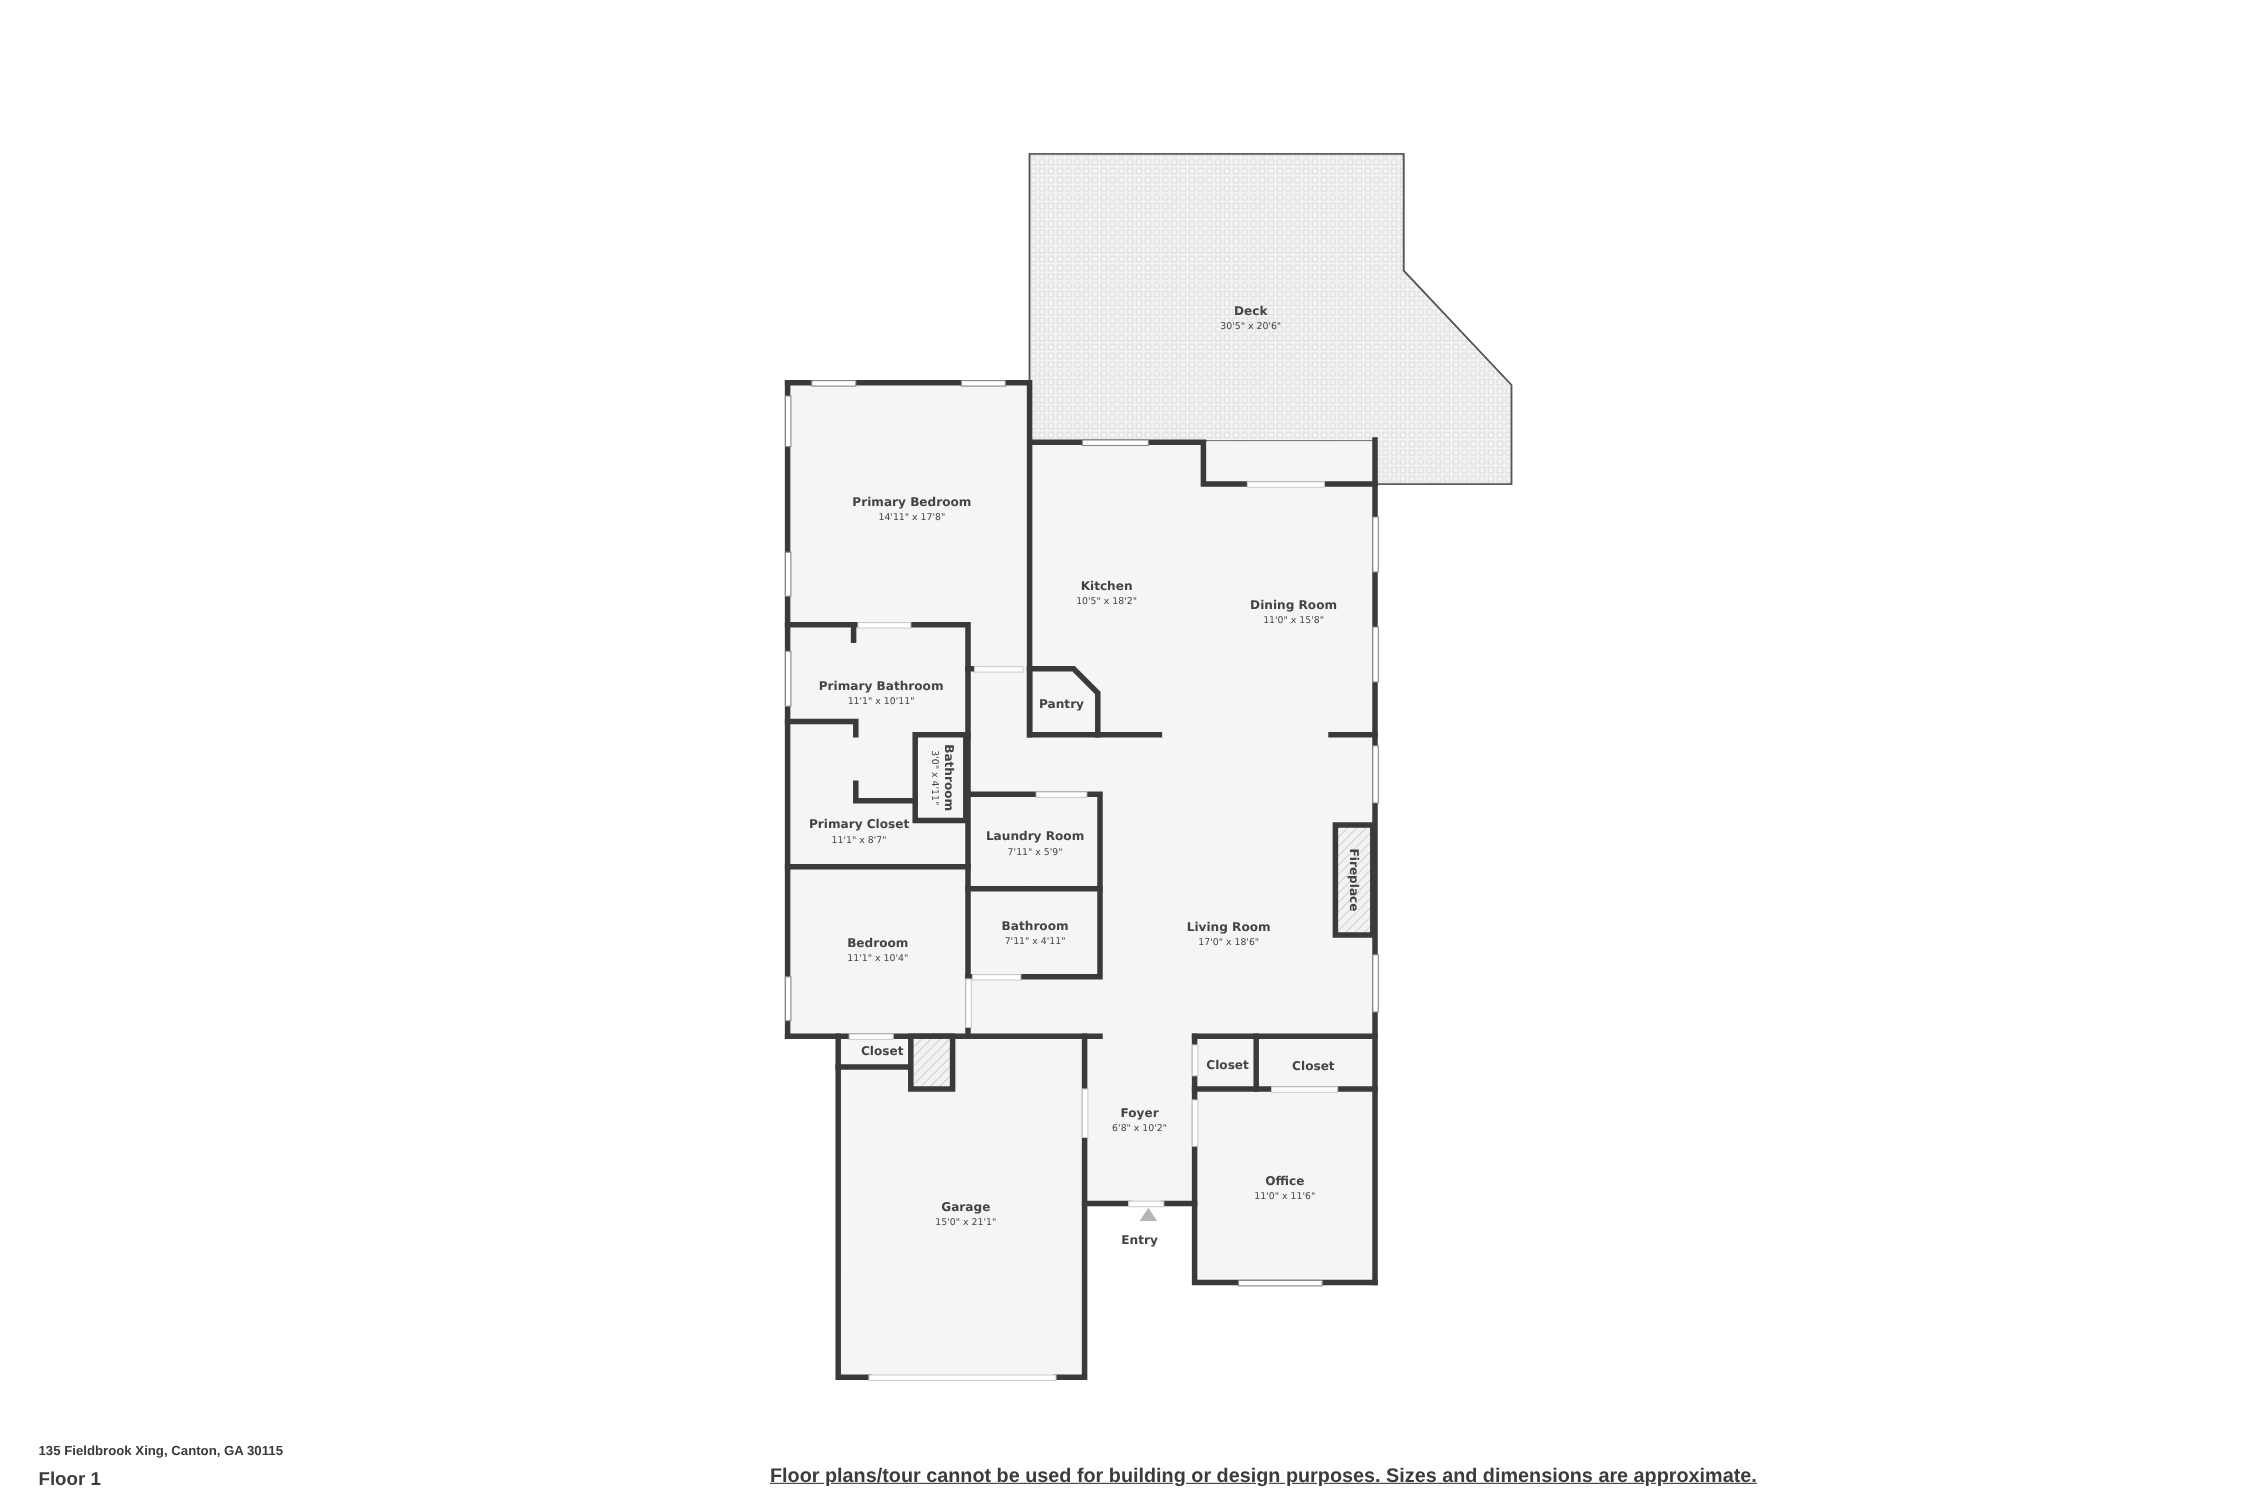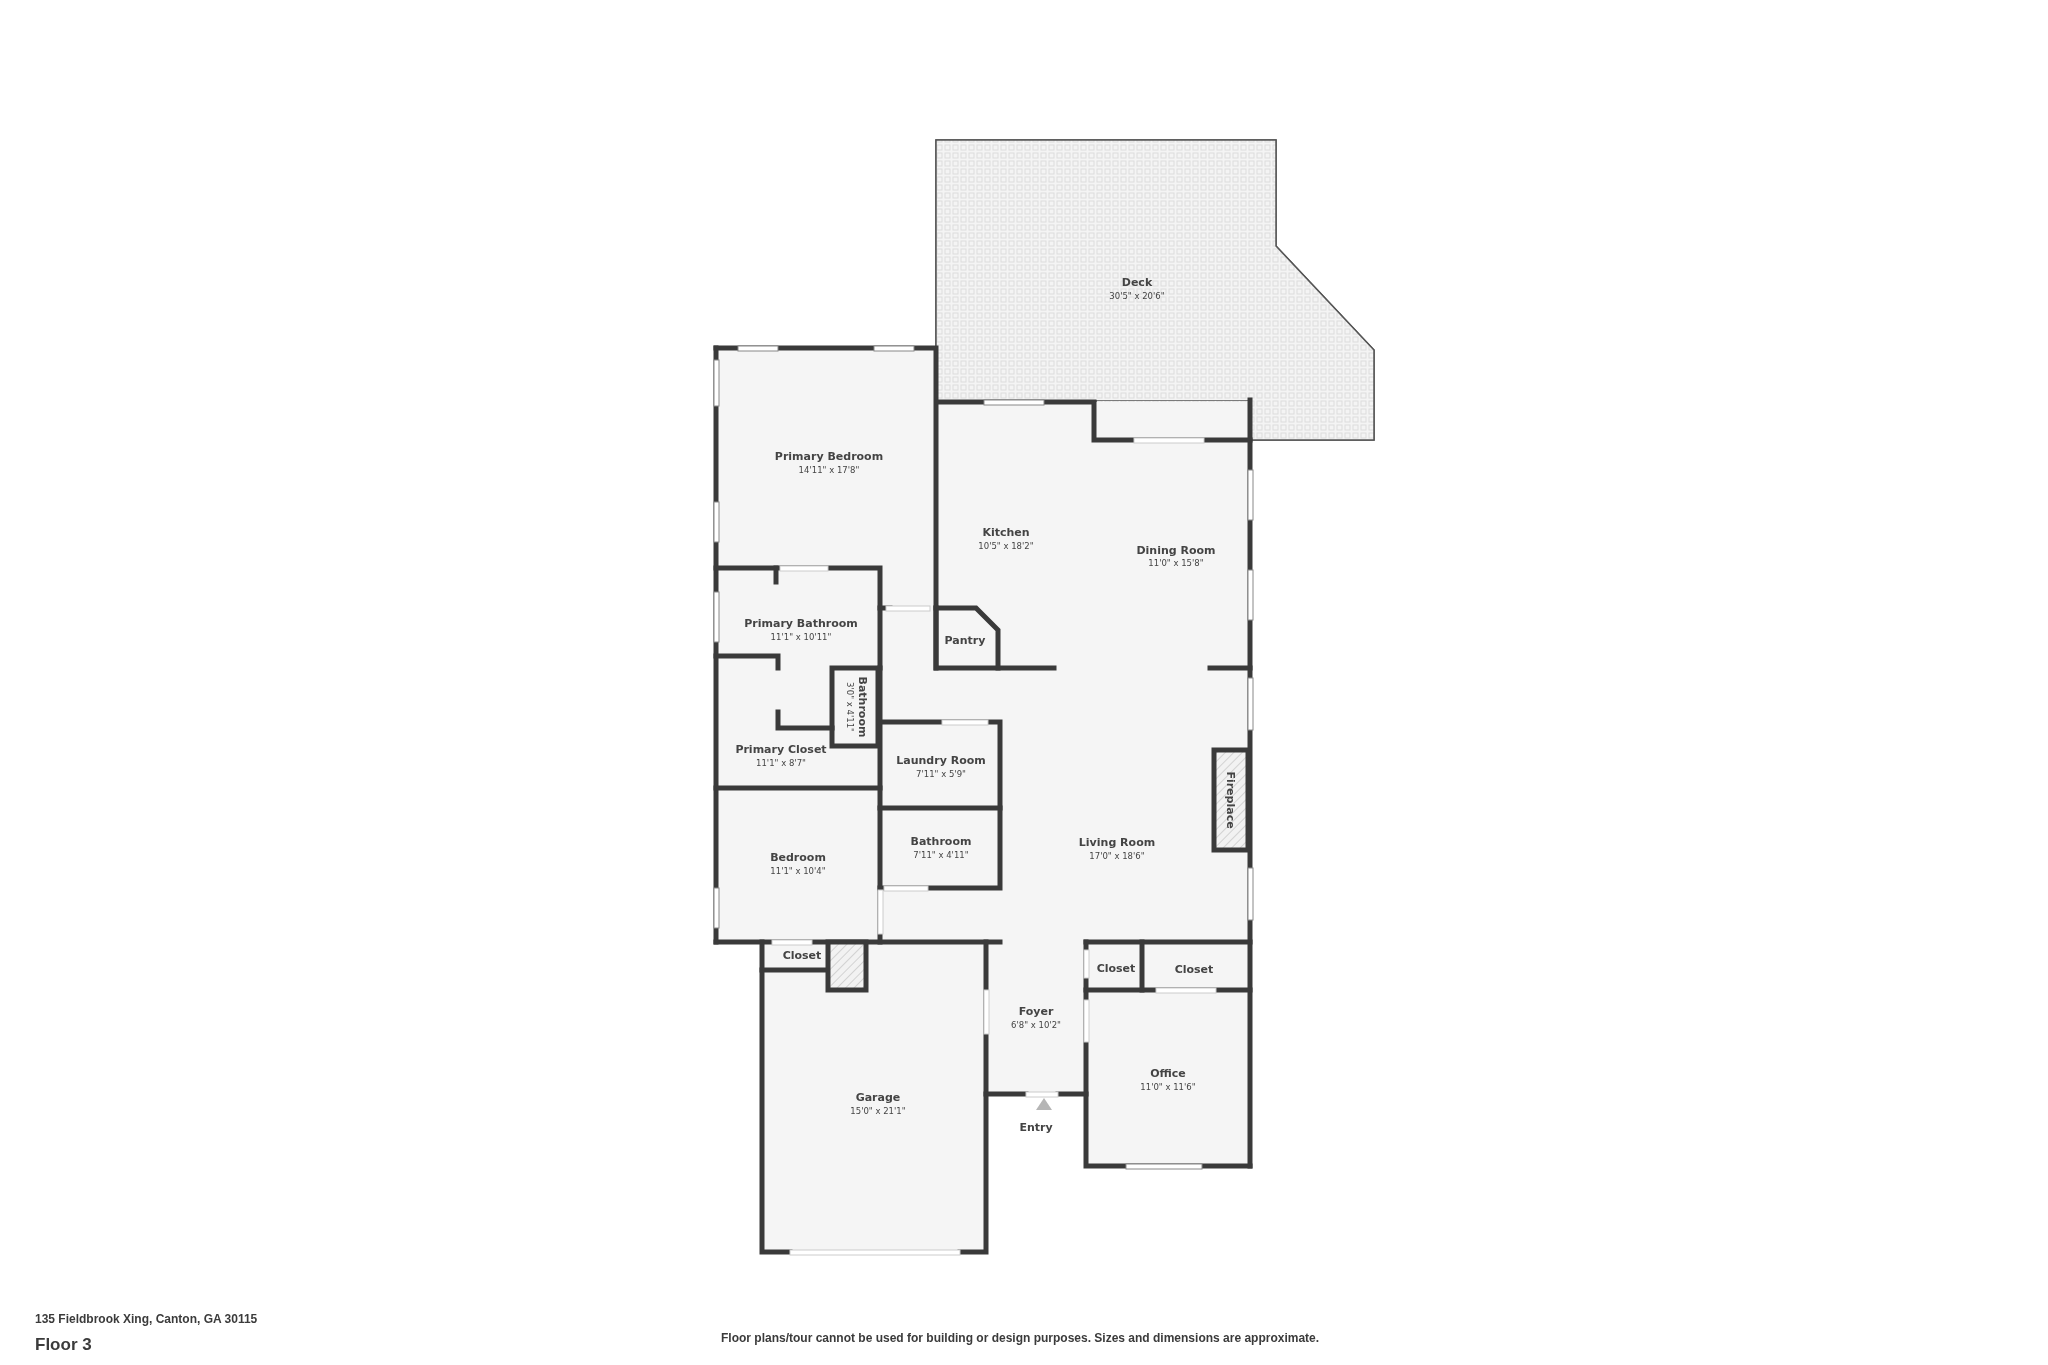--- a/index.html
+++ b/index.html
@@ -5,22 +5,22 @@
   html, body { margin:0; padding:0; background:#ffffff; }
   body { width:2048px; height:1365px; position:relative; overflow:hidden;
          font-family:"DejaVu Sans", "Liberation Sans", sans-serif; color:#3a3a3a; }
   #plan { position:absolute; left:0; top:0; }
   .room-label { font-size:11px; font-weight:bold; fill:#444; }
   .room-dim { font-size:8.5px; fill:#444; }
   .footer-address { position:absolute; left:35px; top:1312px; font-size:12px; font-weight:bold; color:#3b3b3b;
                     font-family:"Liberation Sans", sans-serif; }
   .footer-floor { position:absolute; left:35px; top:1347px; font-size:17px; font-weight:bold; color:#3b3b3b;
                     font-family:"Liberation Sans", sans-serif; transform:translateY(-12px); }
-  .footer-disclaimer { position:absolute; left:721px; top:1331px; font-size:12px; font-weight:bold; color:#3b3b3b;
-                    font-family:"Liberation Sans", sans-serif; }
+  .footer-disclaimer { position:absolute; left:700px; top:1331px; font-size:18px; font-weight:bold; color:#3b3b3b;
+                    font-family:"Liberation Sans", sans-serif;text-decoration:underline; }
 </style>
 </head>
 <body>
 
 <svg id="plan" width="2048" height="1365" viewBox="0 0 2048 1365" xmlns="http://www.w3.org/2000/svg">
   <defs>
     <pattern id="deckPat" width="8" height="8" patternUnits="userSpaceOnUse">
       <rect width="8" height="8" fill="#f4f4f4"></rect>
       <rect x="1" y="1" width="5" height="5" fill="none" stroke="#dcdcdc" stroke-width="1"></rect>
     </pattern>
@@ -173,14 +173,14 @@
     <text class="room-dim" x="1168" y="1090">11'0" x 11'6"</text>
 
     <text class="room-label" x="1036" y="1131">Entry</text>
 
     <text class="room-label" x="878" y="1101">Garage</text>
     <text class="room-dim" x="878" y="1114">15'0" x 21'1"</text>
   </g>
 </svg>
 
 <div class="footer-address">135 Fieldbrook Xing, Canton, GA 30115</div>
-<div class="footer-floor">Floor 3</div>
+<div class="footer-floor">Floor 1</div>
 <div class="footer-disclaimer">Floor plans/tour cannot be used for building or design purposes. Sizes and dimensions are approximate.</div>
 
 </body></html>

